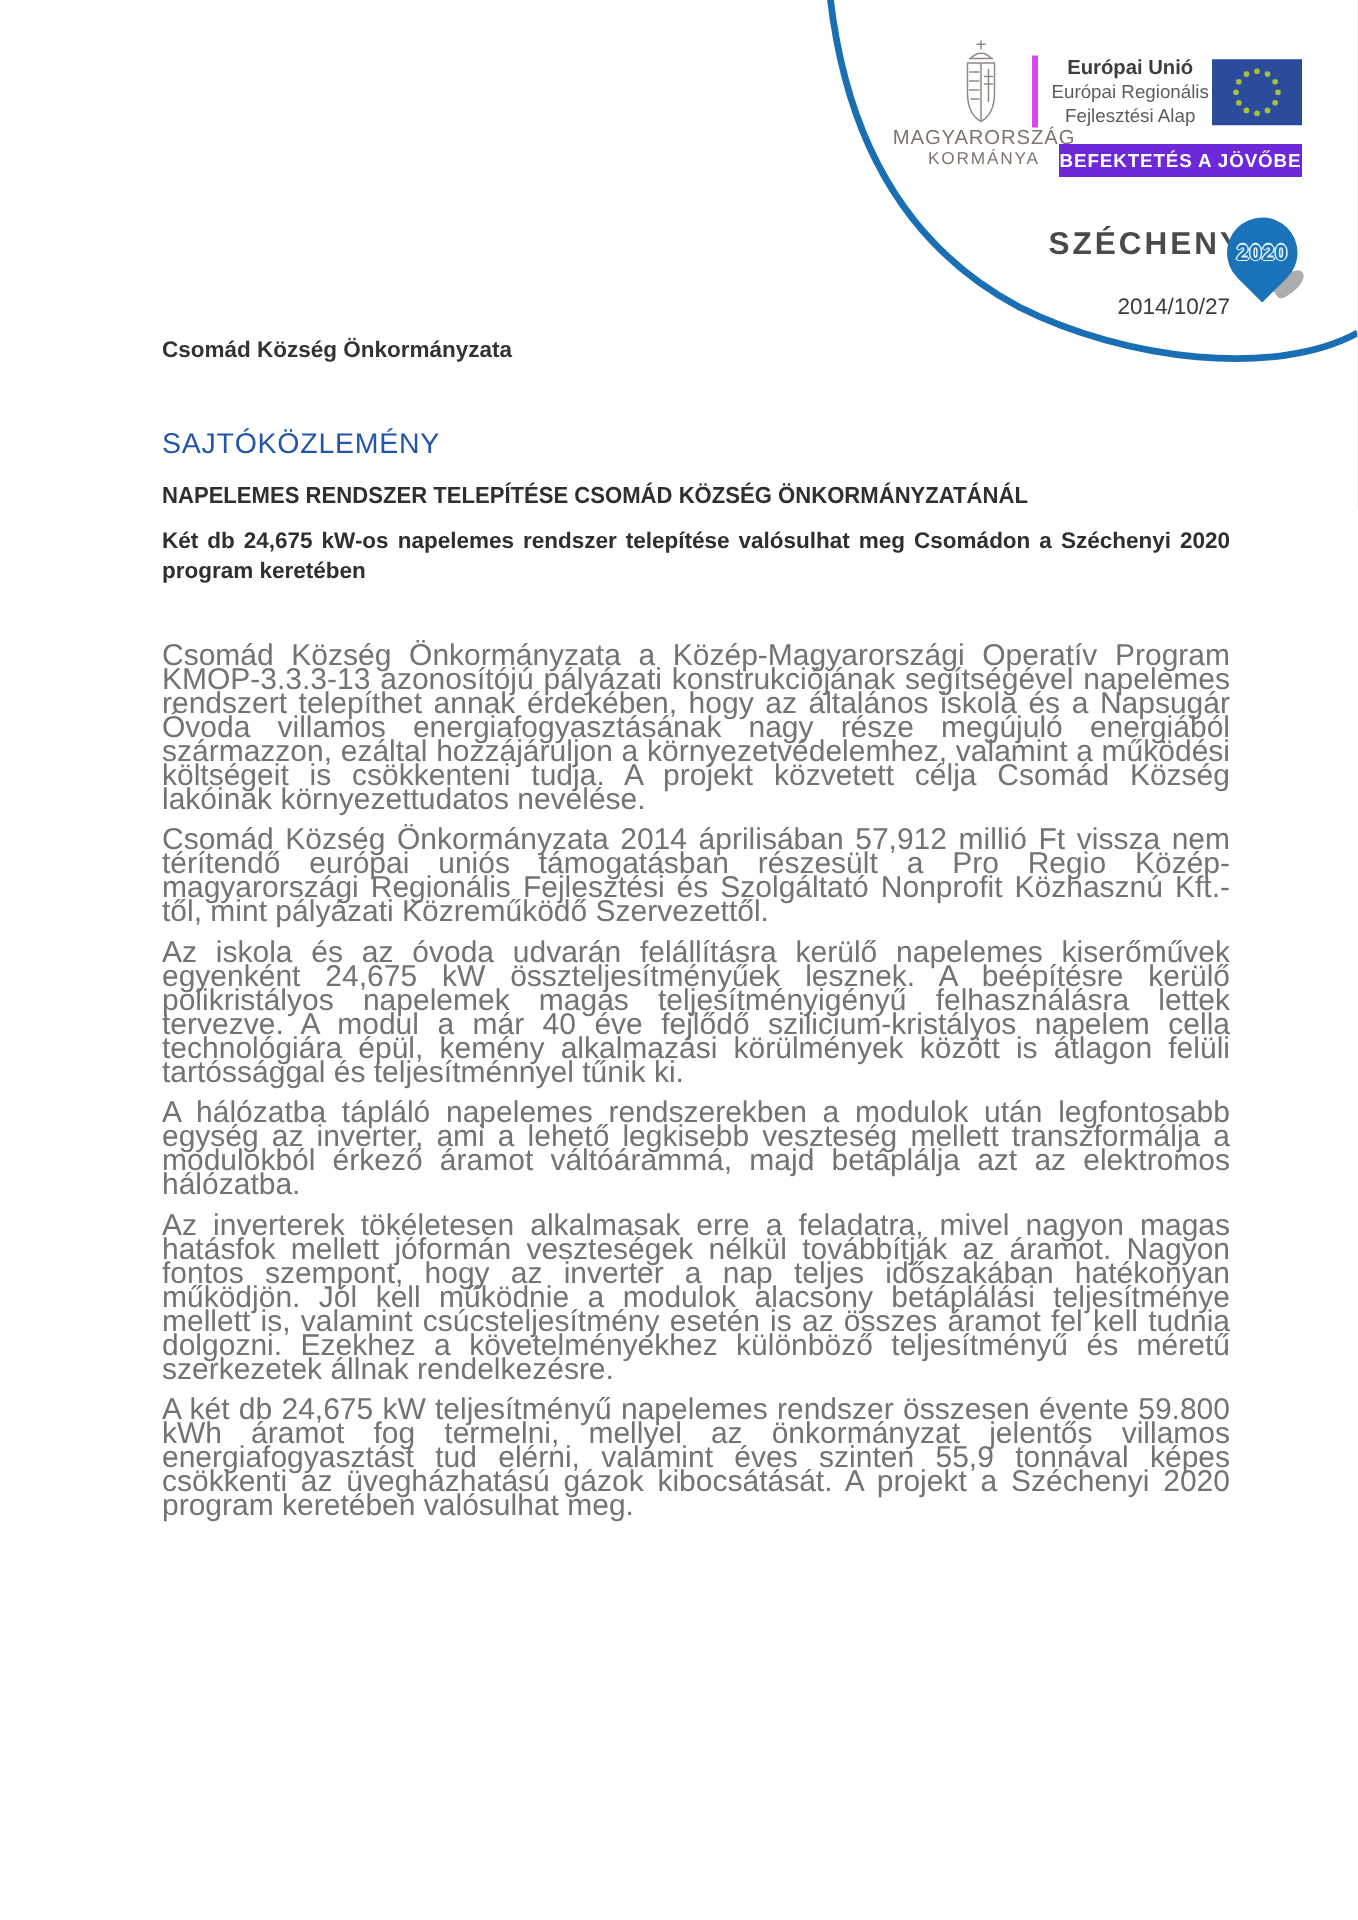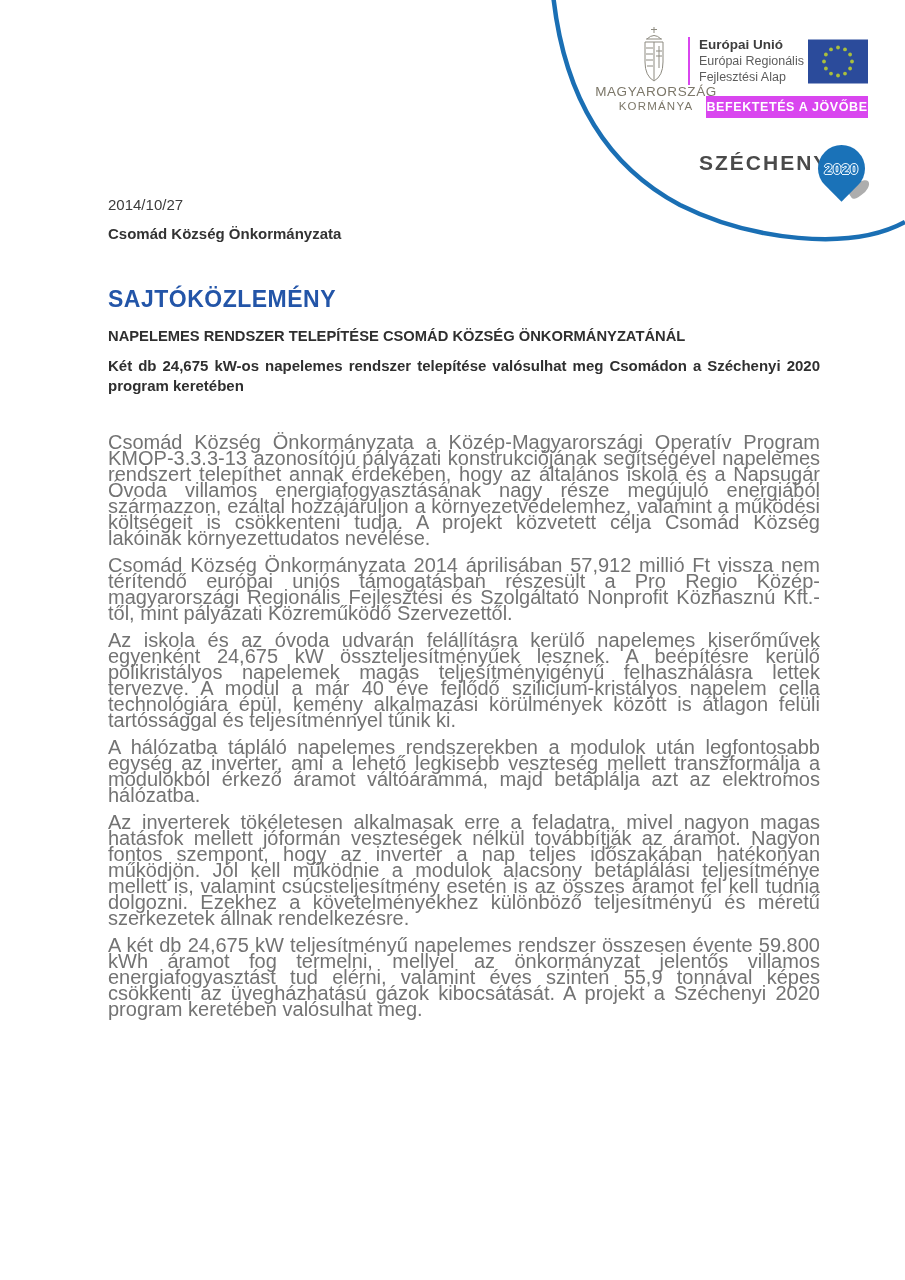--- a/index.html
+++ b/index.html
@@ -17,21 +17,21 @@
   .gov-name {
     position:absolute; left:585px; top:85px; width:142px; z-index:2;
     text-align:center; font-family:Liberation Sans, sans-serif;
     color:#7c7769; line-height:14px;
   }
   .gov-name .l1 { font-size:13.5px; letter-spacing:0.6px; }
   .gov-name .l2 { font-size:11.5px; letter-spacing:1.2px;text-align:center; }
   
   .eu-text {
     position:absolute; left:688px; top:37px; z-index:2;
-    border-left:2px solid #d946ef; padding-left:9px; line-height:16px;
+    border-left:4px solid #d946ef; padding-left:9px; line-height:16px;text-align:center;
   }
   .eu-text .l1 { font-size:13.5px; font-weight:bold; color:#3d3d3d; }
   .eu-text .l2, .eu-text .l3 { font-size:12.5px; color:#5c5c5c; }
   .eu-flag { position:absolute; left:808px; top:39px; z-index:2; }
   .banner {
     position:absolute; left:706px; top:96px; width:162px; height:22px; z-index:2;
     display:flex; align-items:center; justify-content:center;
     color:#fff; font-weight:bold; font-size:12.5px; letter-spacing:0.6px;
   }
   
@@ -48,23 +48,23 @@
     border-radius:50% 50% 50% 0; transform:rotate(-45deg);
   }
   .pin-label {
     width:100%; height:100%; display:flex; align-items:center; justify-content:center;
     transform:rotate(45deg);
     font-size:14.5px; font-weight:bold; letter-spacing:0.5px;
     text-shadow:-1px 0 0 #e8f4fc, 1px 0 0 #e8f4fc, 0 -1px 0 #e8f4fc, 0 1px 0 #e8f4fc;
   }
   
   .content { position:absolute; left:108px; top:196px; width:712px; z-index:2; }
-  .date-line { font-size:15px; color:#3c3c3c; }
+  .date-line { font-size:15px; color:#3c3c3c;text-align:right; }
   .org-line { font-size:15px; font-weight:bold; margin-top:12px; color:#333; }
-  .doc-title { font-size:23px; font-weight:bold; letter-spacing:0.5px; margin-top:44px; }
+  .doc-title { font-size:19px; font-weight:normal; letter-spacing:0.5px; margin-top:44px; }
   .doc-subtitle {
     font-size:15.5px; font-weight:bold; color:#2f2f2f; margin-top:14px;
     transform:scaleX(0.95); transform-origin:left center; white-space:nowrap;
   }
   .doc-lead {
     font-size:15px; font-weight:bold; color:#2f2f2f; margin-top:11px;
     text-align:justify; line-height:20px;
   }
   .doc-body { margin-top:38px; }
   .doc-body p {
@@ -121,21 +121,21 @@
         <circle cx="37.0" cy="34.1" r="1.9" fill="#aabf3c"></circle>
         <circle cx="30.0" cy="36.0" r="1.9" fill="#aabf3c"></circle>
         <circle cx="23.0" cy="34.1" r="1.9" fill="#aabf3c"></circle>
         <circle cx="17.9" cy="29.0" r="1.9" fill="#aabf3c"></circle>
         <circle cx="16.0" cy="22.0" r="1.9" fill="#aabf3c"></circle>
         <circle cx="17.9" cy="15.0" r="1.9" fill="#aabf3c"></circle>
         <circle cx="23.0" cy="9.9" r="1.9" fill="#aabf3c"></circle>
       </g>
   </svg>
 
-  <div class="banner" style="background:#d946ef;">BEFEKTETÉS A JÖVŐBE</div>
+  <div class="banner" style="background:#6d28d9;">BEFEKTETÉS A JÖVŐBE</div>
 
   <div class="szechenyi-text">SZÉCHENYI</div>
   <div class="pin-shadow"></div>
   <div class="pin" style="background:#1a72b8;">
     <div class="pin-label" style="color:#1a72b8;">2020</div>
   </div>
 
   <div class="content">
     <div class="date-line">2014/10/27</div>
     <div class="org-line">Csomád Község Önkormányzata</div>

